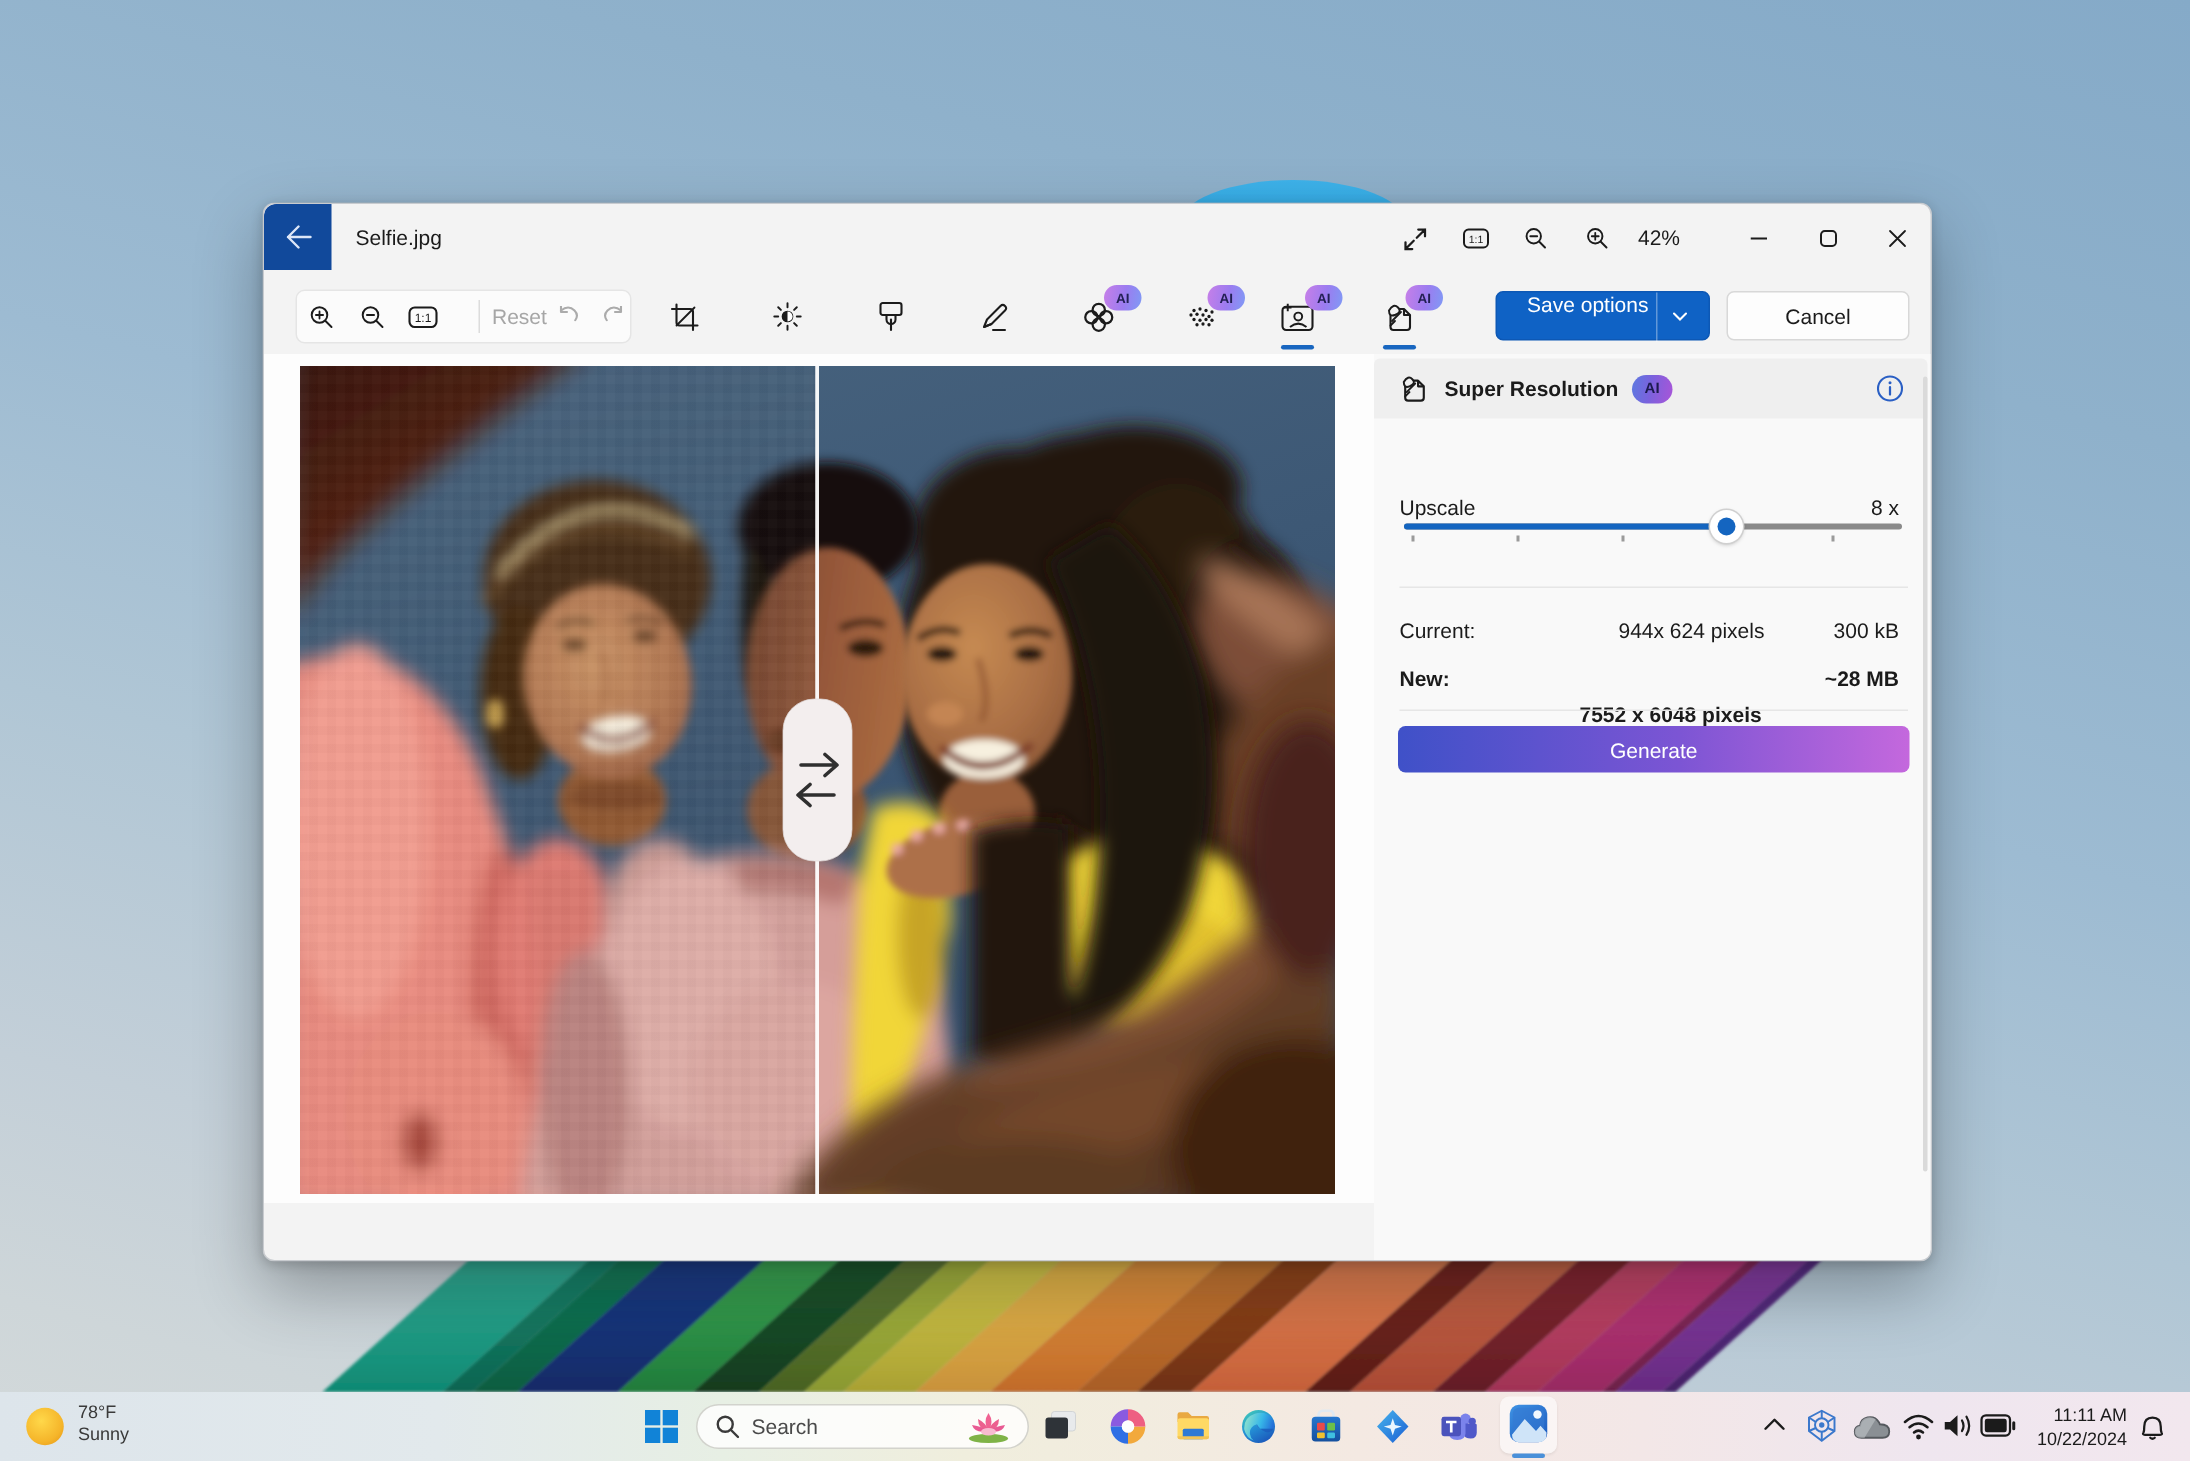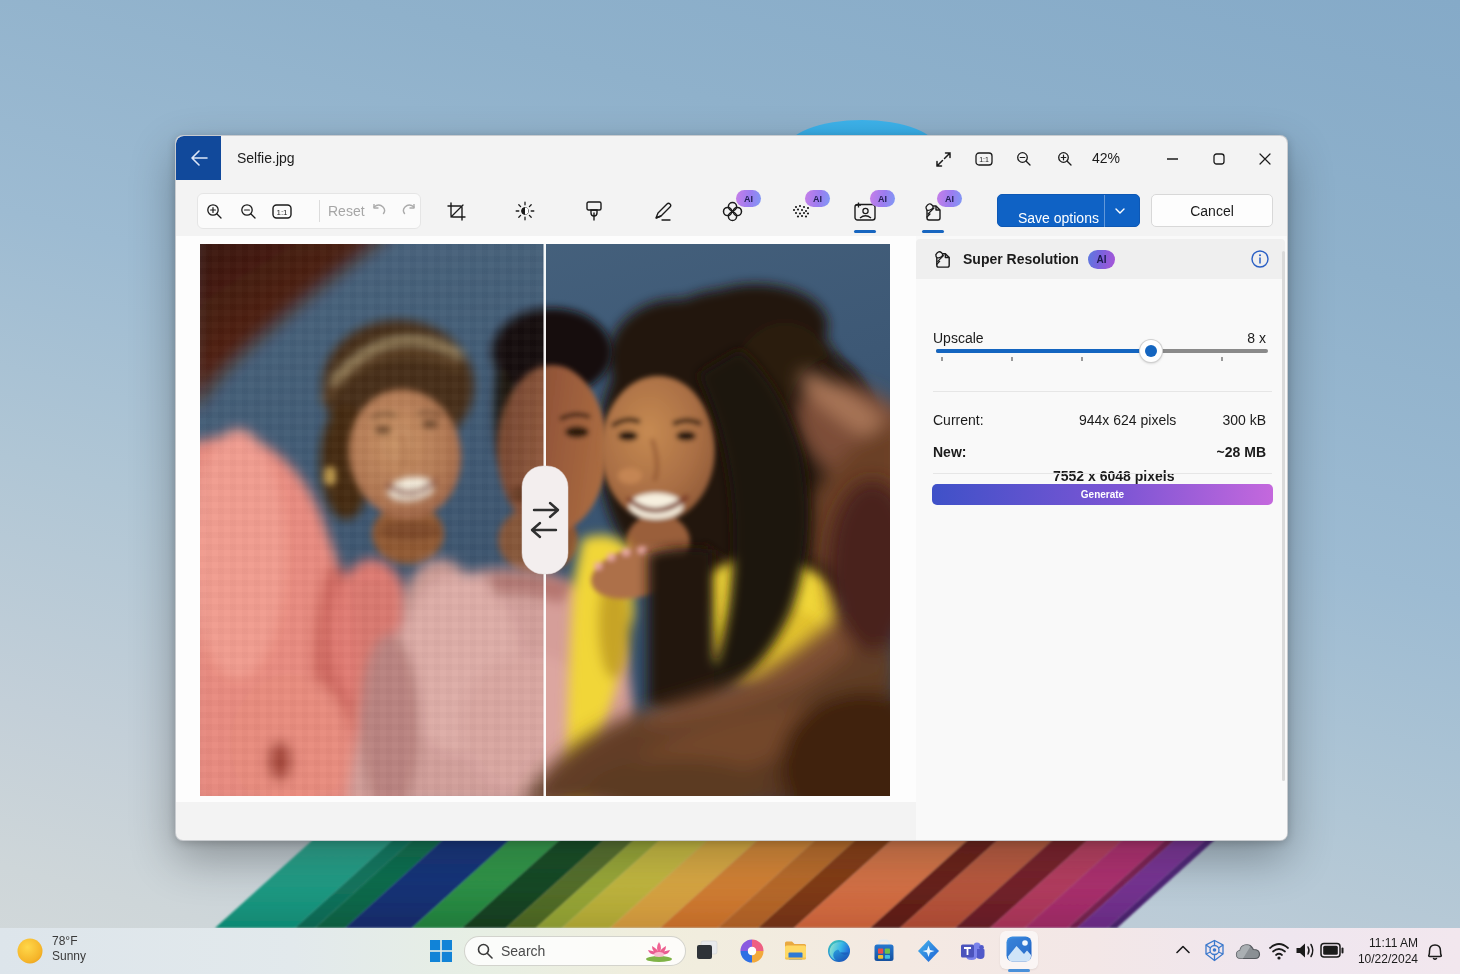--- a/index.html
+++ b/index.html
@@ -26,36 +26,36 @@
   
   #toolbar { position:absolute; left:0; top:44px; width:100%; height:56px; }
   .tgroup { position:absolute; left:21px; top:13px; width:224px; height:36px; background:#fbfbfb;
     border:1px solid #e5e5e5; border-radius:6px; display:flex; align-items:center; }
   .ticon { position:absolute; top:13px; width:36px; height:36px; display:flex; align-items:center; justify-content:center; }
   .aibadge { position:absolute; width:25px; height:17px; border-radius:9px;
     background:linear-gradient(100deg,#c77fe8 0%,#9b7cf0 55%,#7f9af5 100%);
     color:#232055; font-size:9px; font-weight:bold; display:flex; align-items:center; justify-content:center; }
   .underl { position:absolute; width:22px; height:3px; border-radius:2px; background:#1866c0; top:37px; }
   #saveopts { position:absolute; left:821px; top:58px; width:143px; height:33px; background:#0f62c5; border:1px solid #0d58b5;
-    border-radius:5px; color:#fff; font-size:14px; display:flex; align-items:flex-end; }
+    border-radius:5px; color:#fff; font-size:14px; display:flex; align-items:flex-start; }
   #cancelbtn { position:absolute; left:975px; top:58px; width:122px; height:33px; background:#fdfdfd; border:1px solid #d8d8d8;
     border-radius:5px; color:#1b1b1b; font-size:14px; display:flex; align-items:center; justify-content:center; }
   
   #canvas { position:absolute; left:0; top:100px; width:740px; height:566px; background:#fdfdfd; }
   #photo { position:absolute; left:24px; top:8px; width:690px; height:552px; overflow:hidden; }
   
   #bottombar { position:absolute; left:0; top:704px; width:740px; height:40px; background:#fcfcfc; border-top:1px solid #e8e8e8; }
   
   #panel { position:absolute; left:740px; top:100px; width:373px; height:606px; background:#f9f9f9; }
   #panelhead { position:absolute; left:0; top:3px; width:369px; height:40px; background:#efefef; border-radius:4px 4px 0 0;
     display:flex; align-items:center; }
   .prow { position:absolute; left:17px; width:339px; }
-  #genbtn { position:absolute; left:16px; top:248px; width:341px; height:21px; border-radius:5px;
+  #genbtn { position:absolute; left:16px; top:248px; width:341px; height:31px; border-radius:5px;
     background:linear-gradient(90deg,#3f51c8 0%,#7c55d4 55%,#c468dd 100%);
-    color:#fff; font-size:10px; display:flex; align-items:center; justify-content:center;font-weight:bold; }
+    color:#fff; font-size:14px; display:flex; align-items:center; justify-content:center; }
   
   #taskbar { position:absolute; left:0; top:928px; width:1460px; height:46px;
     background:linear-gradient(90deg,#dde5eb 0%,#e2e9ec 20%,#e7efe4 33%,#f0eedd 44%,#f2ecdf 52%,#f4e9e2 62%,#f3e7e7 75%,#efe6ef 88%,#f2e7ee 100%);
   }
   svg { display:block; }
 </style>
 </head>
 <body>
 <div id="desktop">
   <div class="halo"></div>

